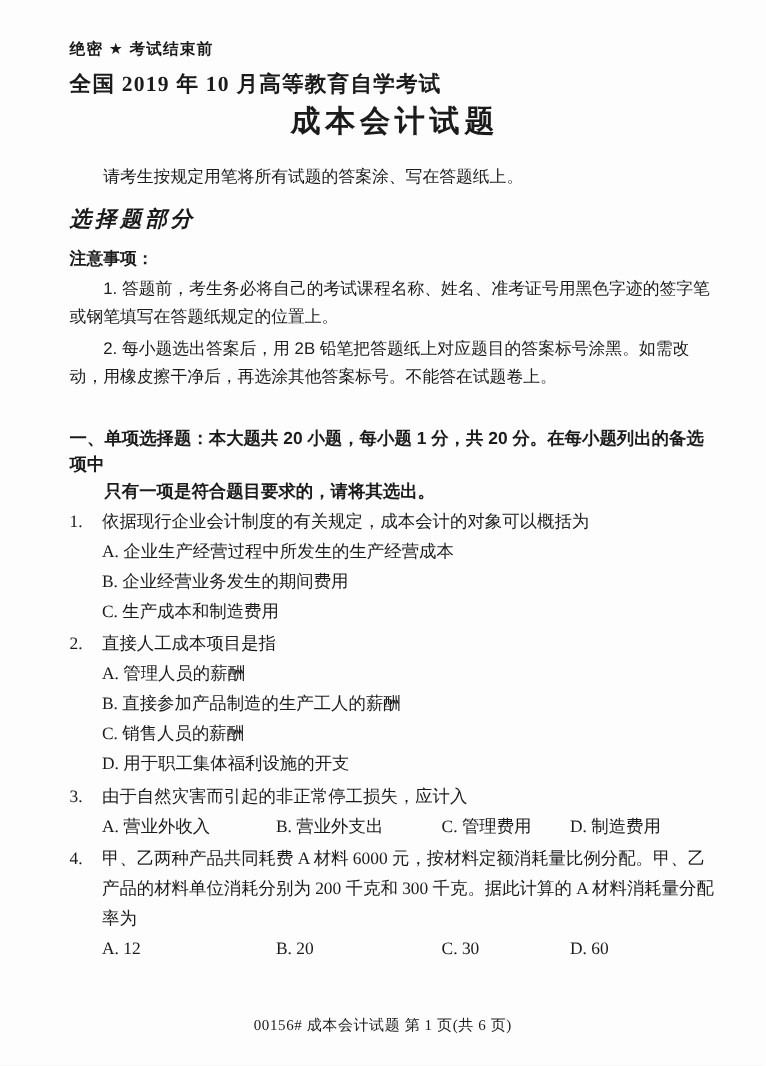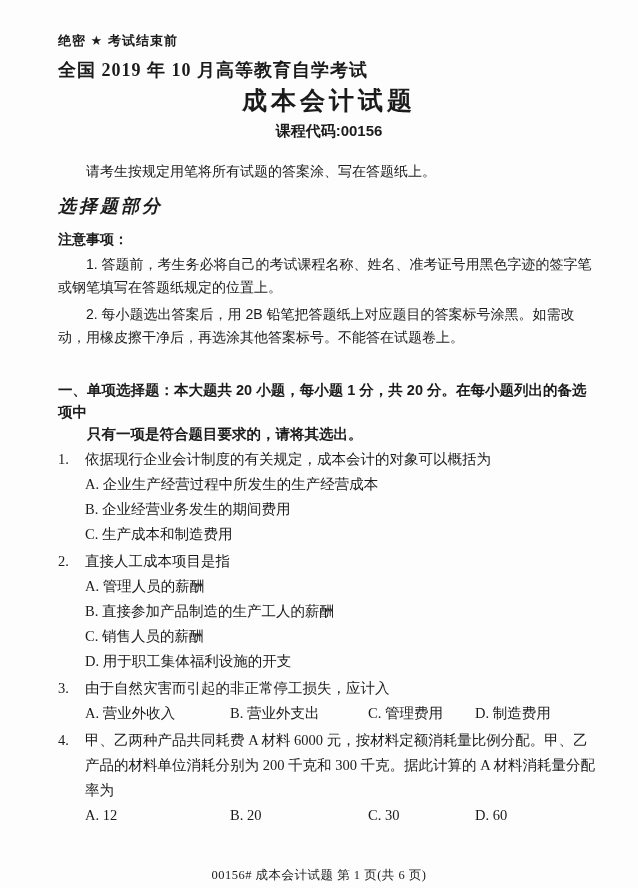--- a/index.html
+++ b/index.html
@@ -86,41 +86,40 @@
   .q-stem { position: relative; padding-left: 27px; }
   .q-num { position: absolute; left: 0; top: 0; }
   .options { margin-left: 27px; }
   .options-inline {
     margin-left: 27px;
     display: grid;
     grid-template-columns: 145px 138px 107px auto;
   }
   .footer {
     position: absolute;
-    bottom: 4px;
+    bottom: 25px;
     left: 0;
     right: 0;
     text-align: center;
     font-size: 12.5px;
     letter-spacing: 0.5px;
   }
 </style>
 </head>
 <body>
 
 <div class="page">
   <div class="content">
 
     <div class="classification">绝密 ★ 考试结束前</div>
 
     <div class="title-session">全国 2019 年 10 月高等教育自学考试</div>
 
     <h1 class="title-main">成本会计试题</h1>
 
-    <div class="course-code">课程代码:00156</div>
 
     <p class="instruction">请考生按规定用笔将所有试题的答案涂、写在答题纸上。</p>
 
     <div class="section-title">选择题部分</div>
 
     <div class="notes-heading">注意事项：</div>
 
     <p class="note">1. 答题前，考生务必将自己的考试课程名称、姓名、准考证号用黑色字迹的签字笔或钢笔填写在答题纸规定的位置上。</p>
 
     <p class="note">2. 每小题选出答案后，用 2B 铅笔把答题纸上对应题目的答案标号涂黑。如需改动，用橡皮擦干净后，再选涂其他答案标号。不能答在试题卷上。</p>

